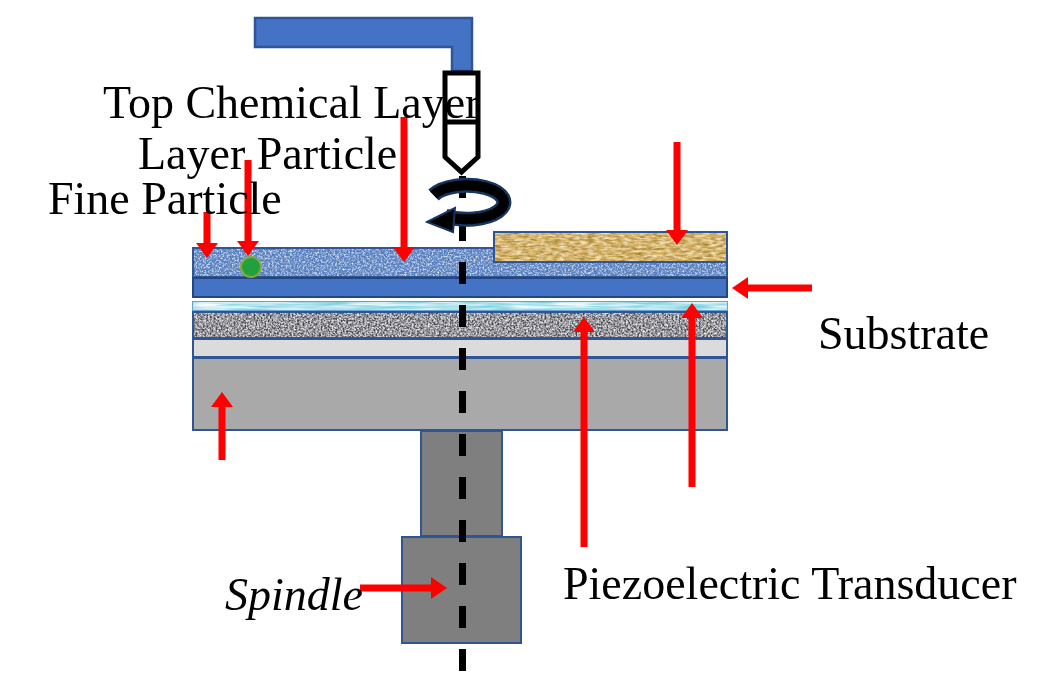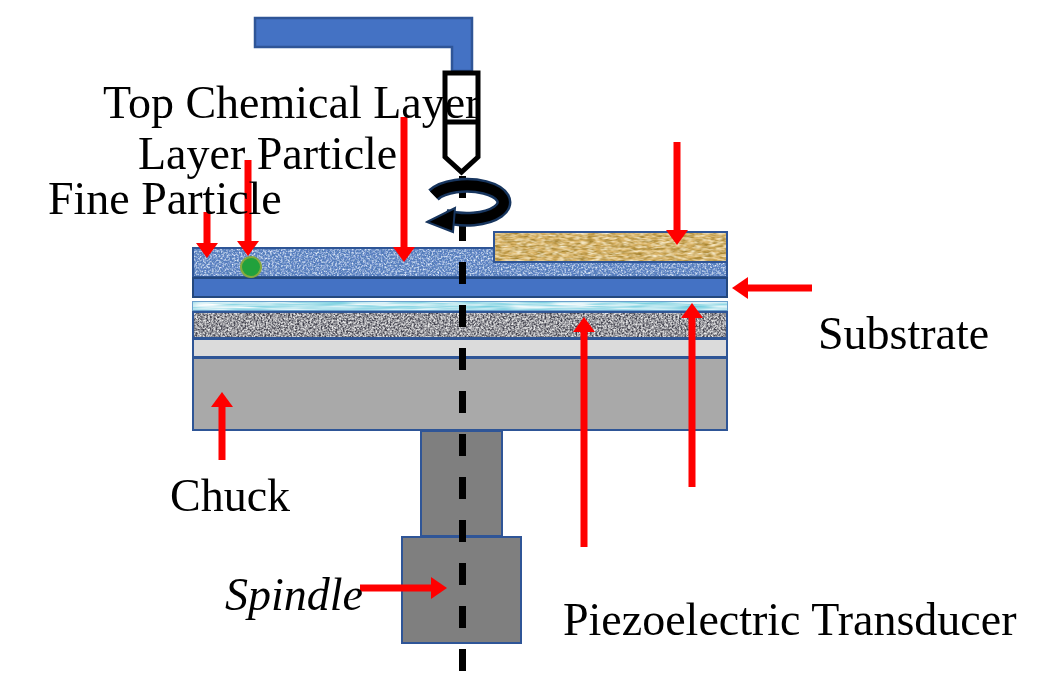--- a/index.html
+++ b/index.html
@@ -167,17 +167,16 @@
   </div>
   <div class="arrow a-v a-up" style="left:681px;top:303px;height:184px;">
     <div class="shaft"></div>
       <div class="head"></div>
   </div>
 
   <div class="lbl" style="left:103px;top:75px;">Top Chemical Layer</div>
   <div class="lbl" style="left:138px;top:126px;text-align:center;">Layer Particle</div>
   <div class="lbl" style="left:24px;top:171px;margin-left:24px;">Fine Particle</div>
   <div class="lbl" style="left:818px;top:266px;margin-top:40px;">Substrate</div>
-  <div class="lbl" style="left:170px;top:468px;">Chuck</div>
   <div class="lbl" style="left:225px;top:567px;font-style:italic;">Spindle</div>
-  <div class="lbl" style="left:563px;top:556px;margin-top:36px;">Piezoelectric Transducer</div>
+  <div class="lbl" style="left:563px;top:556px;">Piezoelectric Transducer</div>
 
 </div>
 
 </body></html>

